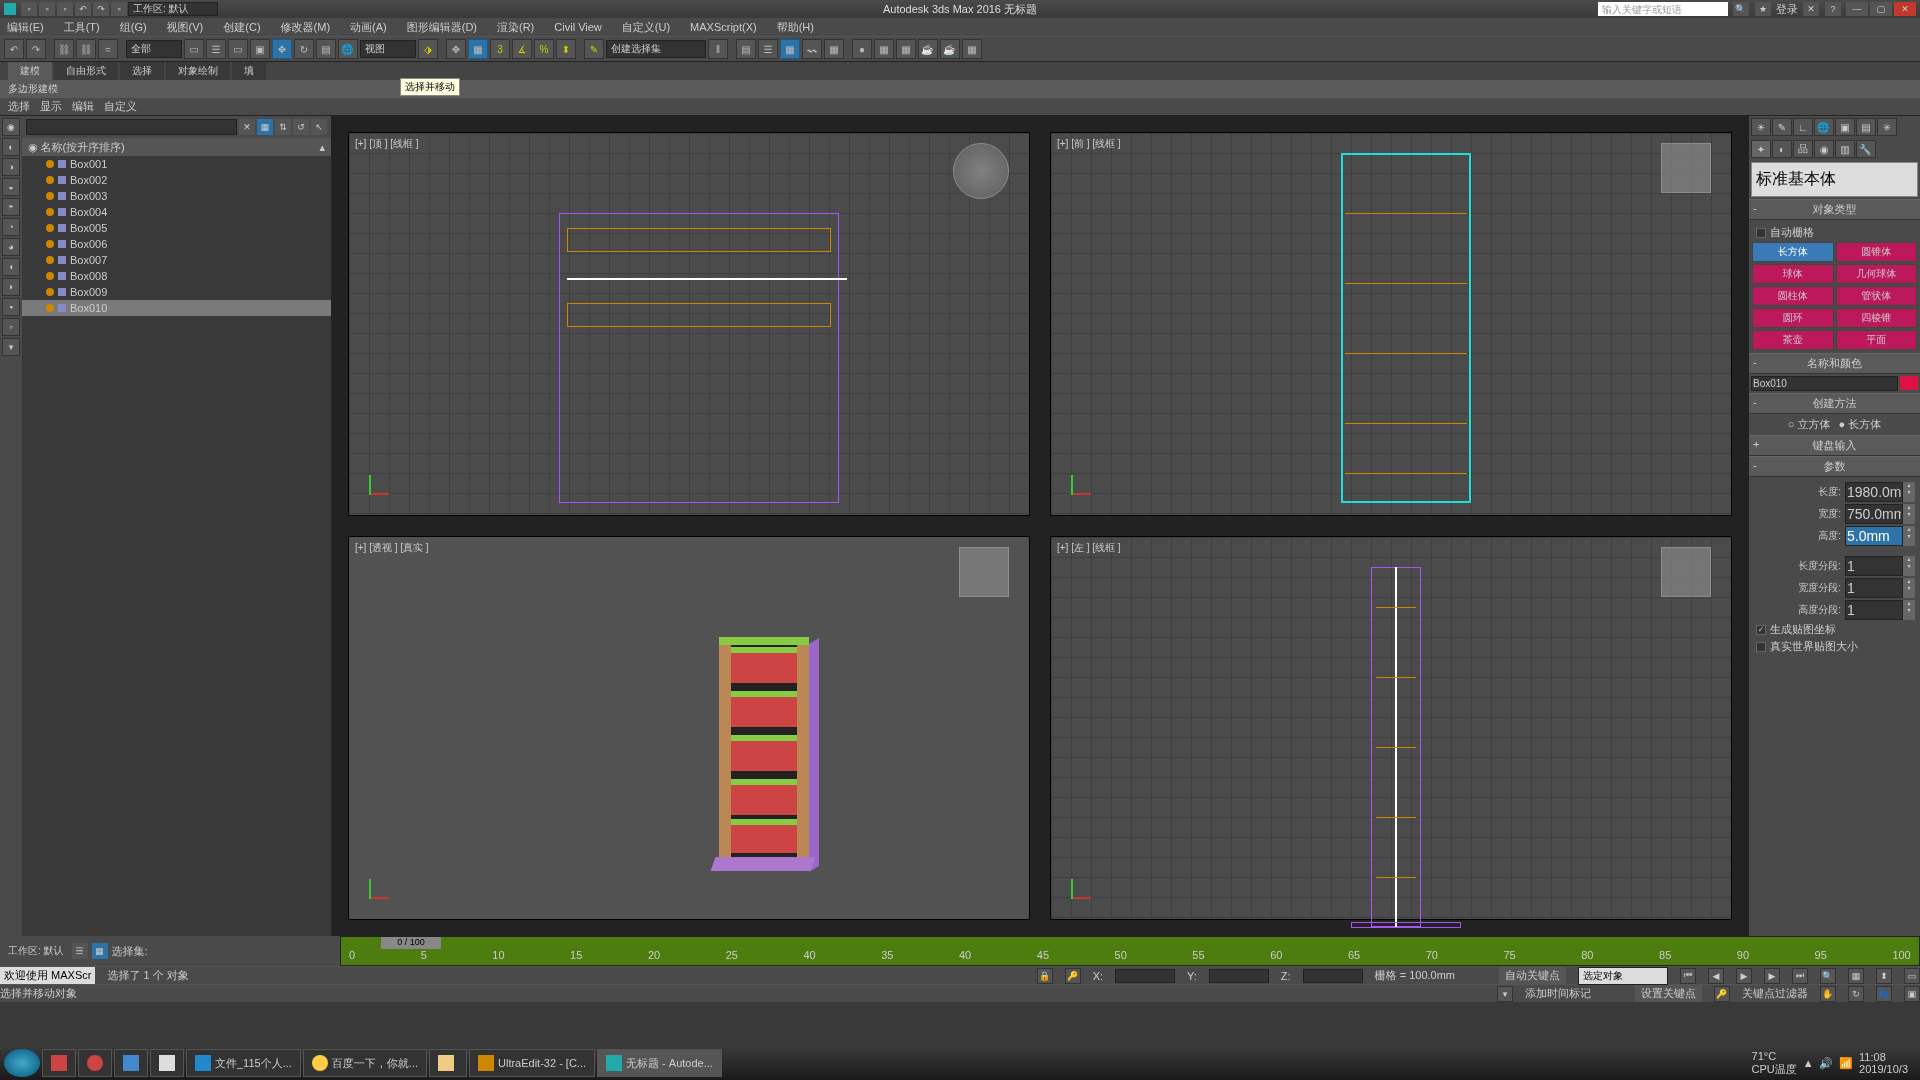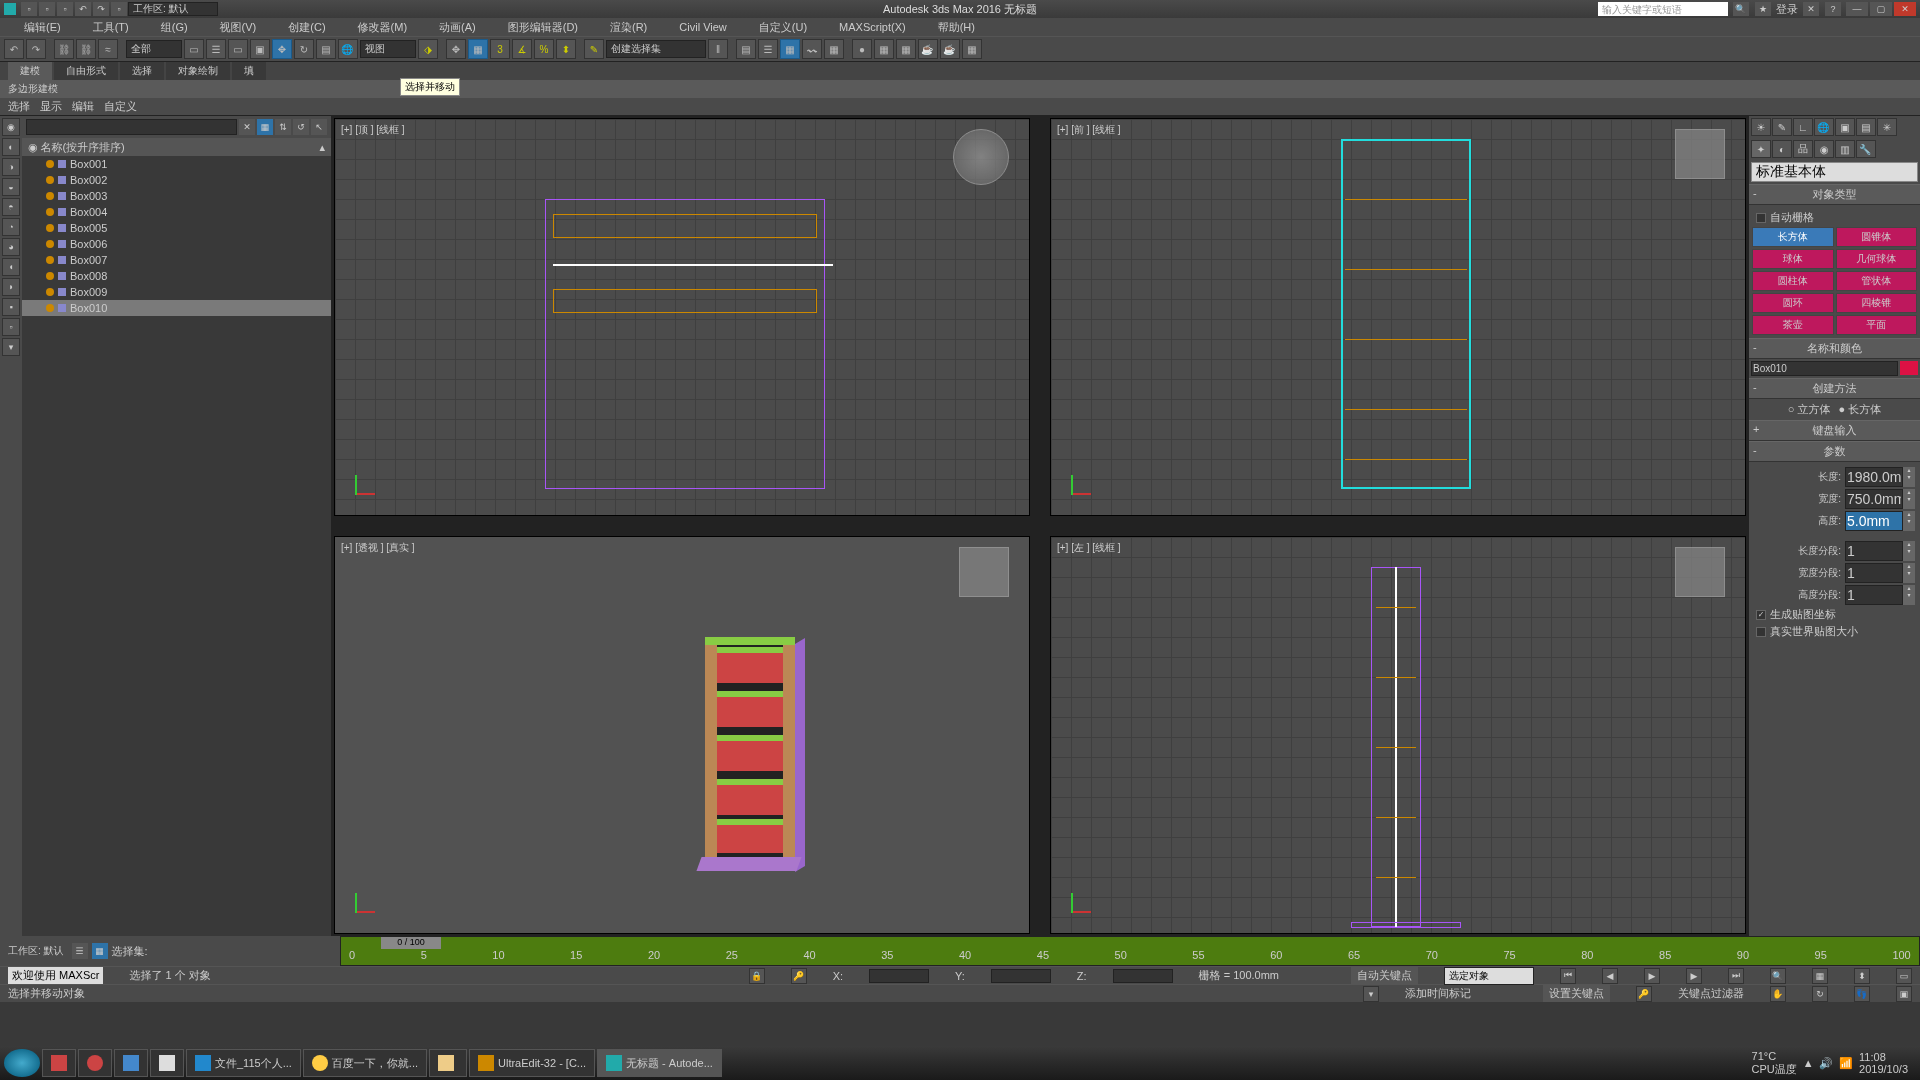--- a/index.html
+++ b/index.html
@@ -7,21 +7,21 @@
 .titlebar{height:18px;background:linear-gradient(#4a4a4a,#3a3a3a);display:flex;align-items:center;padding:0 4px;position:relative}
 .titlebar .app-icon{width:12px;height:12px;background:#2aa;margin-right:4px}
 .tb-btn{width:16px;height:14px;background:#555;margin:0 1px;display:inline-flex;align-items:center;justify-content:center;font-size:9px}
 .tb-ws{background:#333;border:1px solid #222;padding:0 4px;height:14px;width:90px;font-size:10px;display:flex;align-items:center}
 .title-center{position:absolute;left:50%;transform:translateX(-50%);font-size:11px;color:#ddd}
 .title-right{position:absolute;right:4px;display:flex;align-items:center;gap:4px}
 .search-box{background:#fff;color:#999;padding:1px 4px;width:130px;height:14px;font-size:10px}
 .win-btns{display:flex;gap:2px}
 .win-btn{width:22px;height:14px;background:#555;display:flex;align-items:center;justify-content:center;font-size:9px}
 .win-btn.close{background:#c0392b}
-.menubar{height:18px;background:#4a4a4a;display:flex;align-items:center;padding:0 20px;gap:24px;font-size:11px}
+.menubar{height:18px;background:#4a4a4a;display:flex;align-items:center;padding:0 3px;gap:12px;font-size:11px}
 .menubar span{padding:0 4px;cursor:default}
 .toolbar{height:26px;background:#4a4a4a;border-top:1px solid #555;border-bottom:1px solid #222;display:flex;align-items:center;padding:0 4px;gap:2px}
 .tbtn{width:20px;height:20px;background:#555;border:1px solid #333;display:inline-flex;align-items:center;justify-content:center;font-size:10px;color:#bbb}
 .tbtn.active{background:#2e73a8;border-color:#1a5a8a}
 .tbtn.yellow{color:#cc0}
 .tb-sep{width:4px}
 .tb-drop{background:#333;border:1px solid #222;padding:0 4px;height:18px;width:56px;font-size:10px;display:flex;align-items:center}
 .tb-drop.wide{width:100px}
 .ribtabs{height:18px;background:#444;display:flex;padding-left:8px;gap:2px}
 .ribtab{padding:2px 12px;background:#393939;font-size:10px}
@@ -39,37 +39,37 @@
 .sp-ico{width:16px;height:16px;background:#555;display:flex;align-items:center;justify-content:center;font-size:9px}
 .sp-ico.blue{background:#2e73a8}
 .sp-hdr{height:18px;background:#555;padding:2px 6px;font-size:10px;display:flex;align-items:center}
 .sp-hdr .arrow{margin-left:auto}
 .sp-list{flex:1;background:#393939;overflow:auto}
 .sp-item{height:16px;display:flex;align-items:center;padding-left:24px;gap:4px;font-size:10px}
 .sp-item.sel{background:#7a7a7a;color:#fff}
 .sp-dot{width:8px;height:8px;background:#cc8800;border-radius:50%}
 .sp-cube{width:8px;height:8px;background:#8888cc}
 
-.viewports{flex:1;display:grid;grid-template-columns:1fr 1fr;grid-template-rows:1fr 1fr;gap:20px;background:#222;padding:2px}
+.viewports{flex:1;display:grid;grid-template-columns:1fr 1fr;grid-template-rows:1fr 1fr;gap:20px;background:#222;padding:16px}
 .vp{background:#545454;position:relative;border:1px solid #000}
 .vp.wire{background:#4b4b4b}
 .vp-label{position:absolute;top:4px;left:6px;font-size:10px;color:#ccc;z-index:5}
 .vp .grid{position:absolute;inset:0;background-image:linear-gradient(#3f3f3f 1px,transparent 1px),linear-gradient(90deg,#3f3f3f 1px,transparent 1px);background-size:20px 20px}
 .vp .axis{position:absolute;bottom:20px;left:20px;width:30px;height:30px}
 .vp .axis::before{content:"";position:absolute;bottom:0;left:0;width:20px;height:2px;background:#c33}
 .vp .axis::after{content:"";position:absolute;bottom:0;left:0;width:2px;height:20px;background:#3c3}
 .viewcube{position:absolute;top:10px;right:20px;width:50px;height:50px;background:#888;border:1px solid #aaa;opacity:0.7}
 .viewcube.round{border-radius:50%;width:56px;height:56px;background:radial-gradient(#999,#666)}
 .cyan-sel{border:2px solid #2dd}
 
 .right-panel{width:172px;background:#4a4a4a;border-left:1px solid #222;display:flex;flex-direction:column}
 .rp-icorow{display:flex;gap:1px;padding:2px;background:#4a4a4a}
 .rp-ico{width:20px;height:18px;background:#555;border:1px solid #333;display:flex;align-items:center;justify-content:center;font-size:10px}
 .rp-ico.on{background:#666}
-.rp-drop{margin:2px;background:#ddd;color:#000;padding:0 4px;font-size:14px;border:1px solid #888}
+.rp-drop{margin:2px;background:#ddd;color:#000;padding:6px 4px;font-size:16px;border:1px solid #888}
 .rp-roll{background:#5a5a5a;padding:2px;text-align:center;font-size:10px;border-top:1px solid #666;border-bottom:1px solid #333;position:relative}
 .rp-roll .m{position:absolute;left:4px}
 .rp-body{padding:3px;font-size:10px}
 .rp-btns{display:grid;grid-template-columns:1fr 1fr;gap:2px}
 .rp-btn{background:#be185d;padding:2px;text-align:center;font-size:10px;border:1px solid #444}
 .rp-btn.sel{background:#3a7ab8;color:#fff}
 .rp-row{display:flex;align-items:center;gap:4px;margin:2px 0}
 .rp-row label{flex:1;text-align:right;font-size:10px}
 .rp-spin{display:flex;width:72px}
 .rp-spin input{width:58px;background:#333;border:1px solid #222;color:#ccc;font-size:14px;padding:1px}
@@ -83,21 +83,21 @@
 .rp-check{display:flex;align-items:center;gap:4px;margin:2px 4px;font-size:10px}
 .rp-check .cb{width:10px;height:10px;background:#333;border:1px solid #666;display:flex;align-items:center;justify-content:center;font-size:8px}
 
 .timeline{height:30px;background:#4a4a4a;display:flex}
 .tl-left{width:340px;display:flex;align-items:center;padding:0 4px;gap:4px}
 .tl-track{flex:1;position:relative;background:#4d7c0f;border:1px solid #222}
 .tl-slider{position:absolute;top:0;left:40px;width:60px;height:12px;background:#888;font-size:9px;text-align:center;color:#000}
 .tl-ticks{position:absolute;bottom:0;left:0;right:0;height:16px;display:flex;justify-content:space-between;padding:0 8px;font-size:9px}
 
 .status1{height:18px;background:#4a4a4a;display:flex;align-items:center;padding:0 4px;gap:8px;font-size:10px}
-.status2{height:18px;background:#4a4a4a;display:flex;align-items:center;padding:0 8px;gap:26px;font-size:10px;border-top:1px solid #555}
+.status2{height:18px;background:#4a4a4a;display:flex;align-items:center;padding:0 0;gap:12px;font-size:10px;border-top:1px solid #555}
 .coord{background:#333;border:1px solid #222;width:60px;height:14px;padding:0 2px}
 .play-btn{width:16px;height:16px;background:#555;border:1px solid #333;font-size:9px;display:flex;align-items:center;justify-content:center}
 
 .taskbar{position:absolute;bottom:0;left:0;right:0;height:34px;background:linear-gradient(#3a3a3a,#1a1a1a);display:flex;align-items:center;padding:0 4px;gap:2px}
 .start{width:36px;height:28px;background:radial-gradient(#4ac,#057);border-radius:50%}
 .task{height:28px;padding:0 8px;background:#333;border:1px solid #555;display:flex;align-items:center;gap:4px;font-size:10px;max-width:140px}
 .task.on{background:#555}
 .task .tico{width:16px;height:16px;background:#888}
 .tray{margin-left:auto;display:flex;align-items:center;gap:6px;font-size:10px;padding-right:8px}
 .tooltip{position:absolute;background:#ffffe0;color:#000;border:1px solid #888;padding:1px 4px;font-size:10px;z-index:100}

